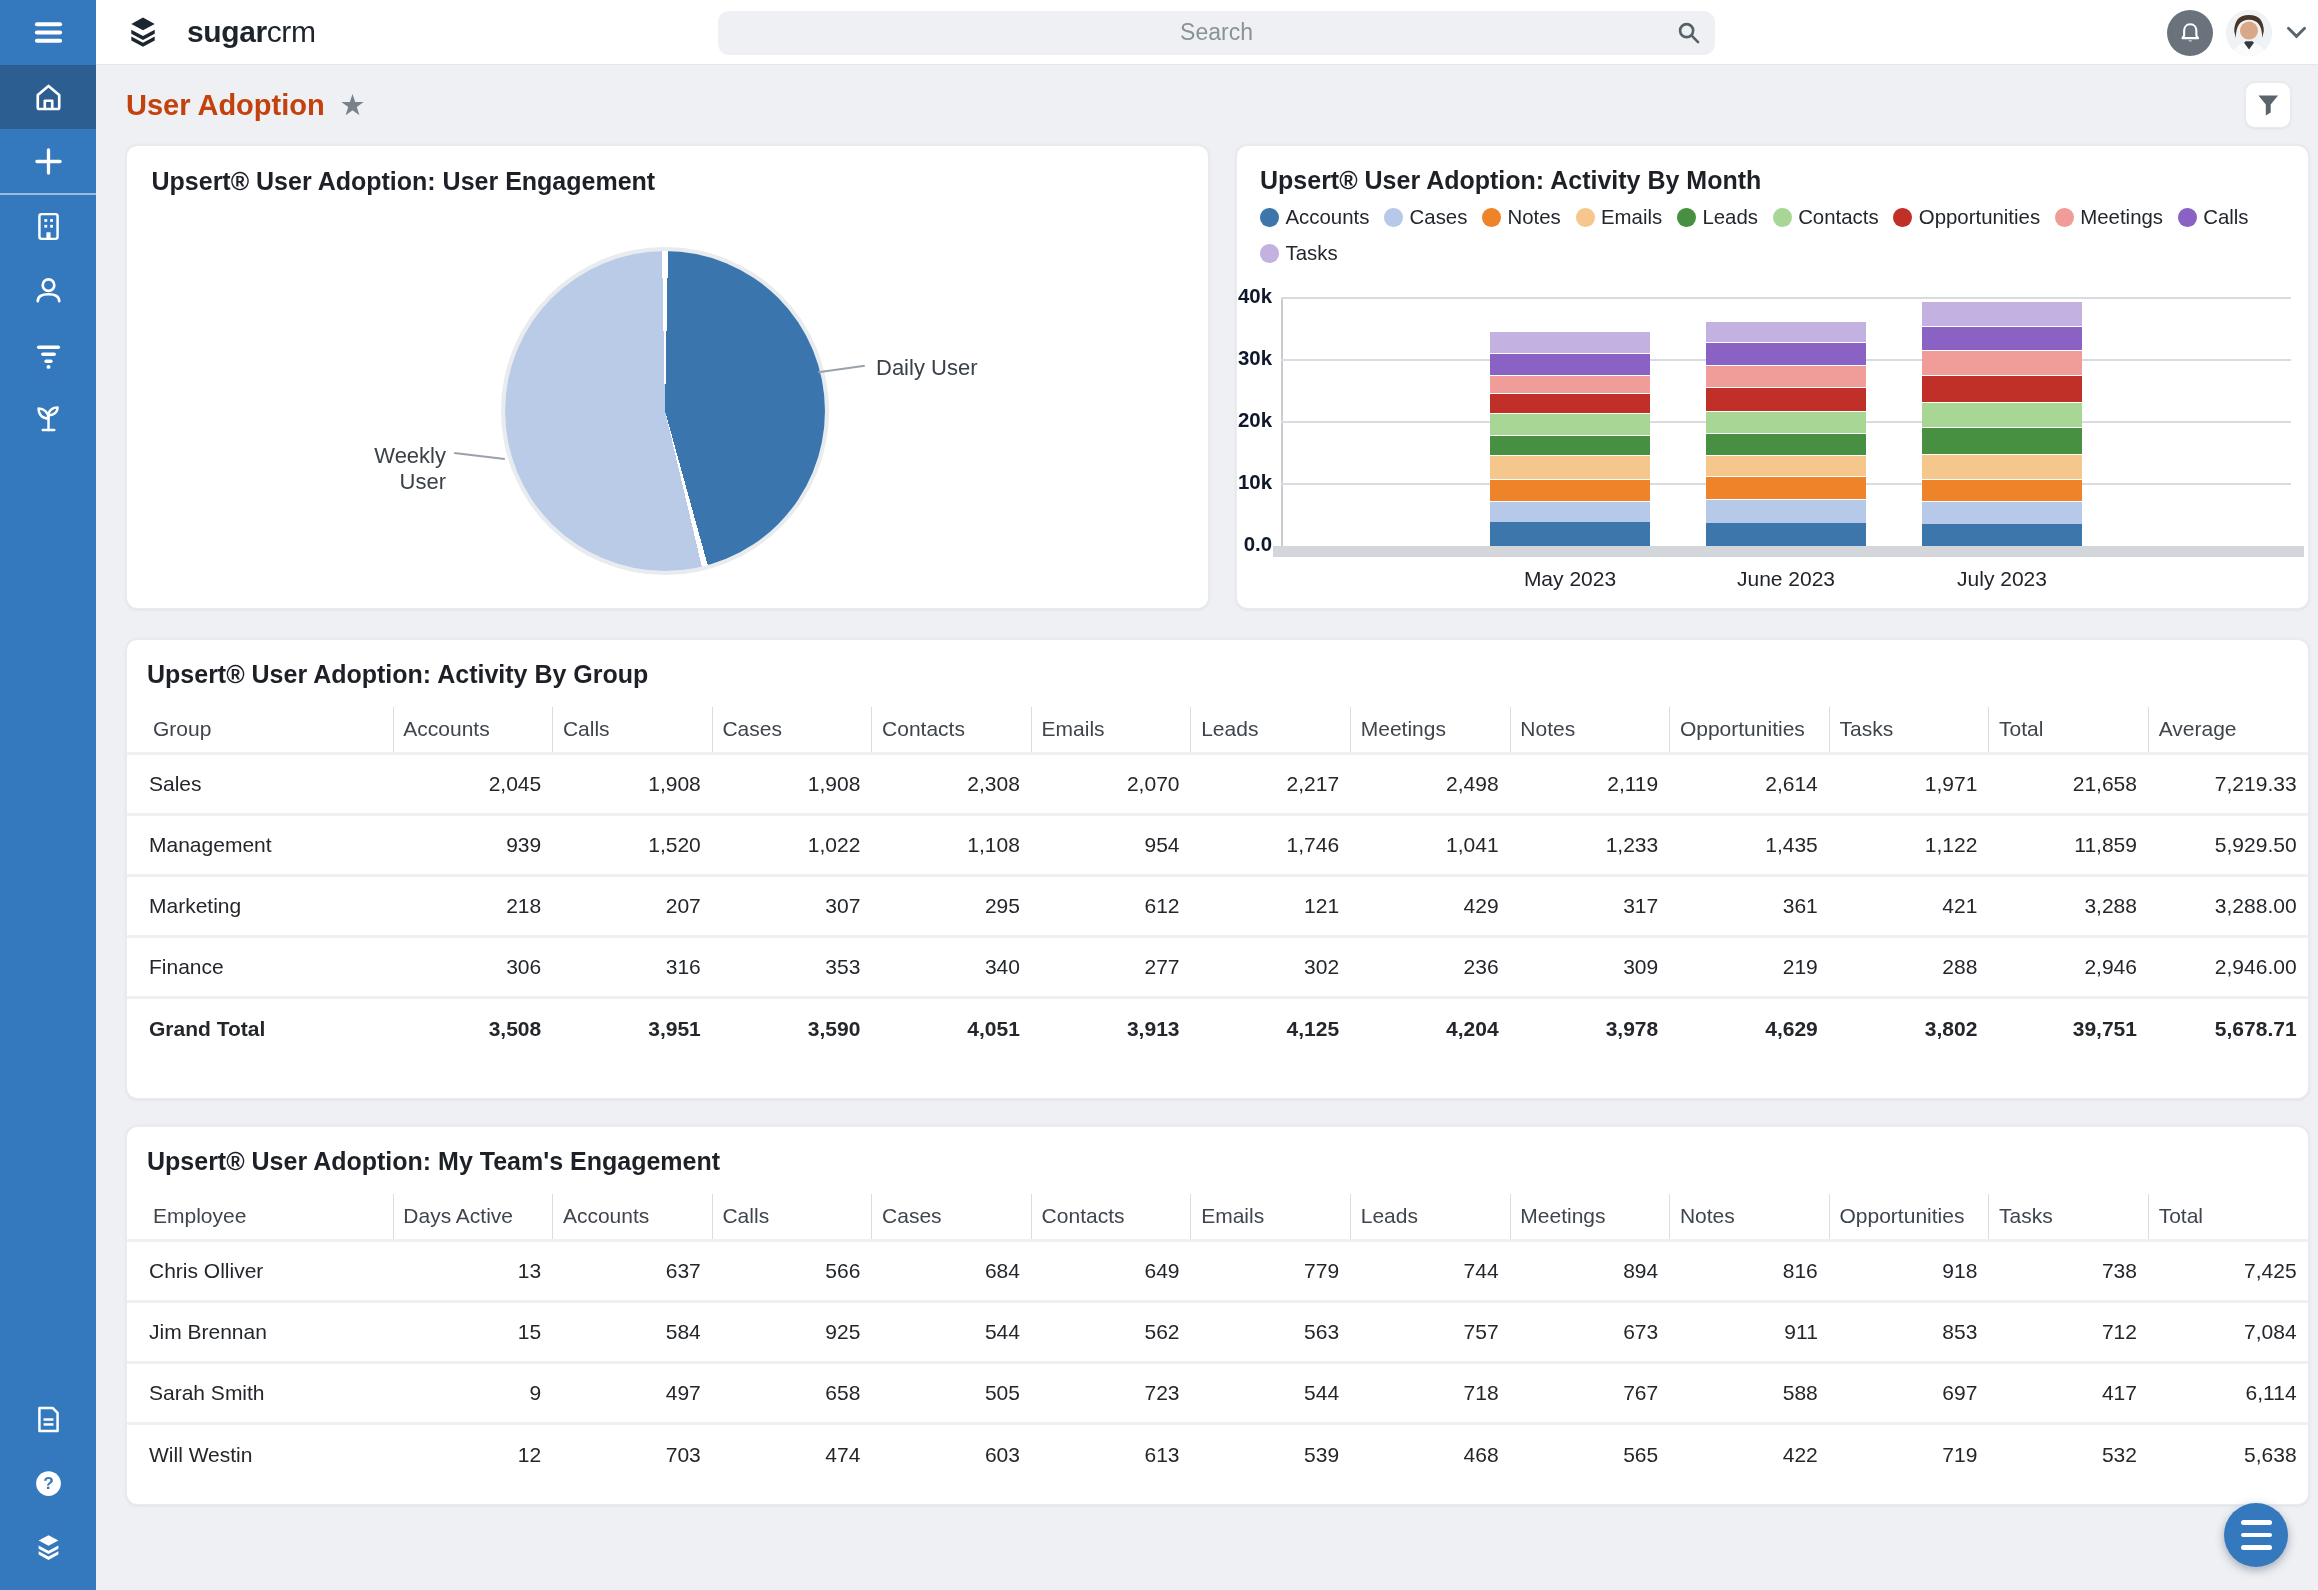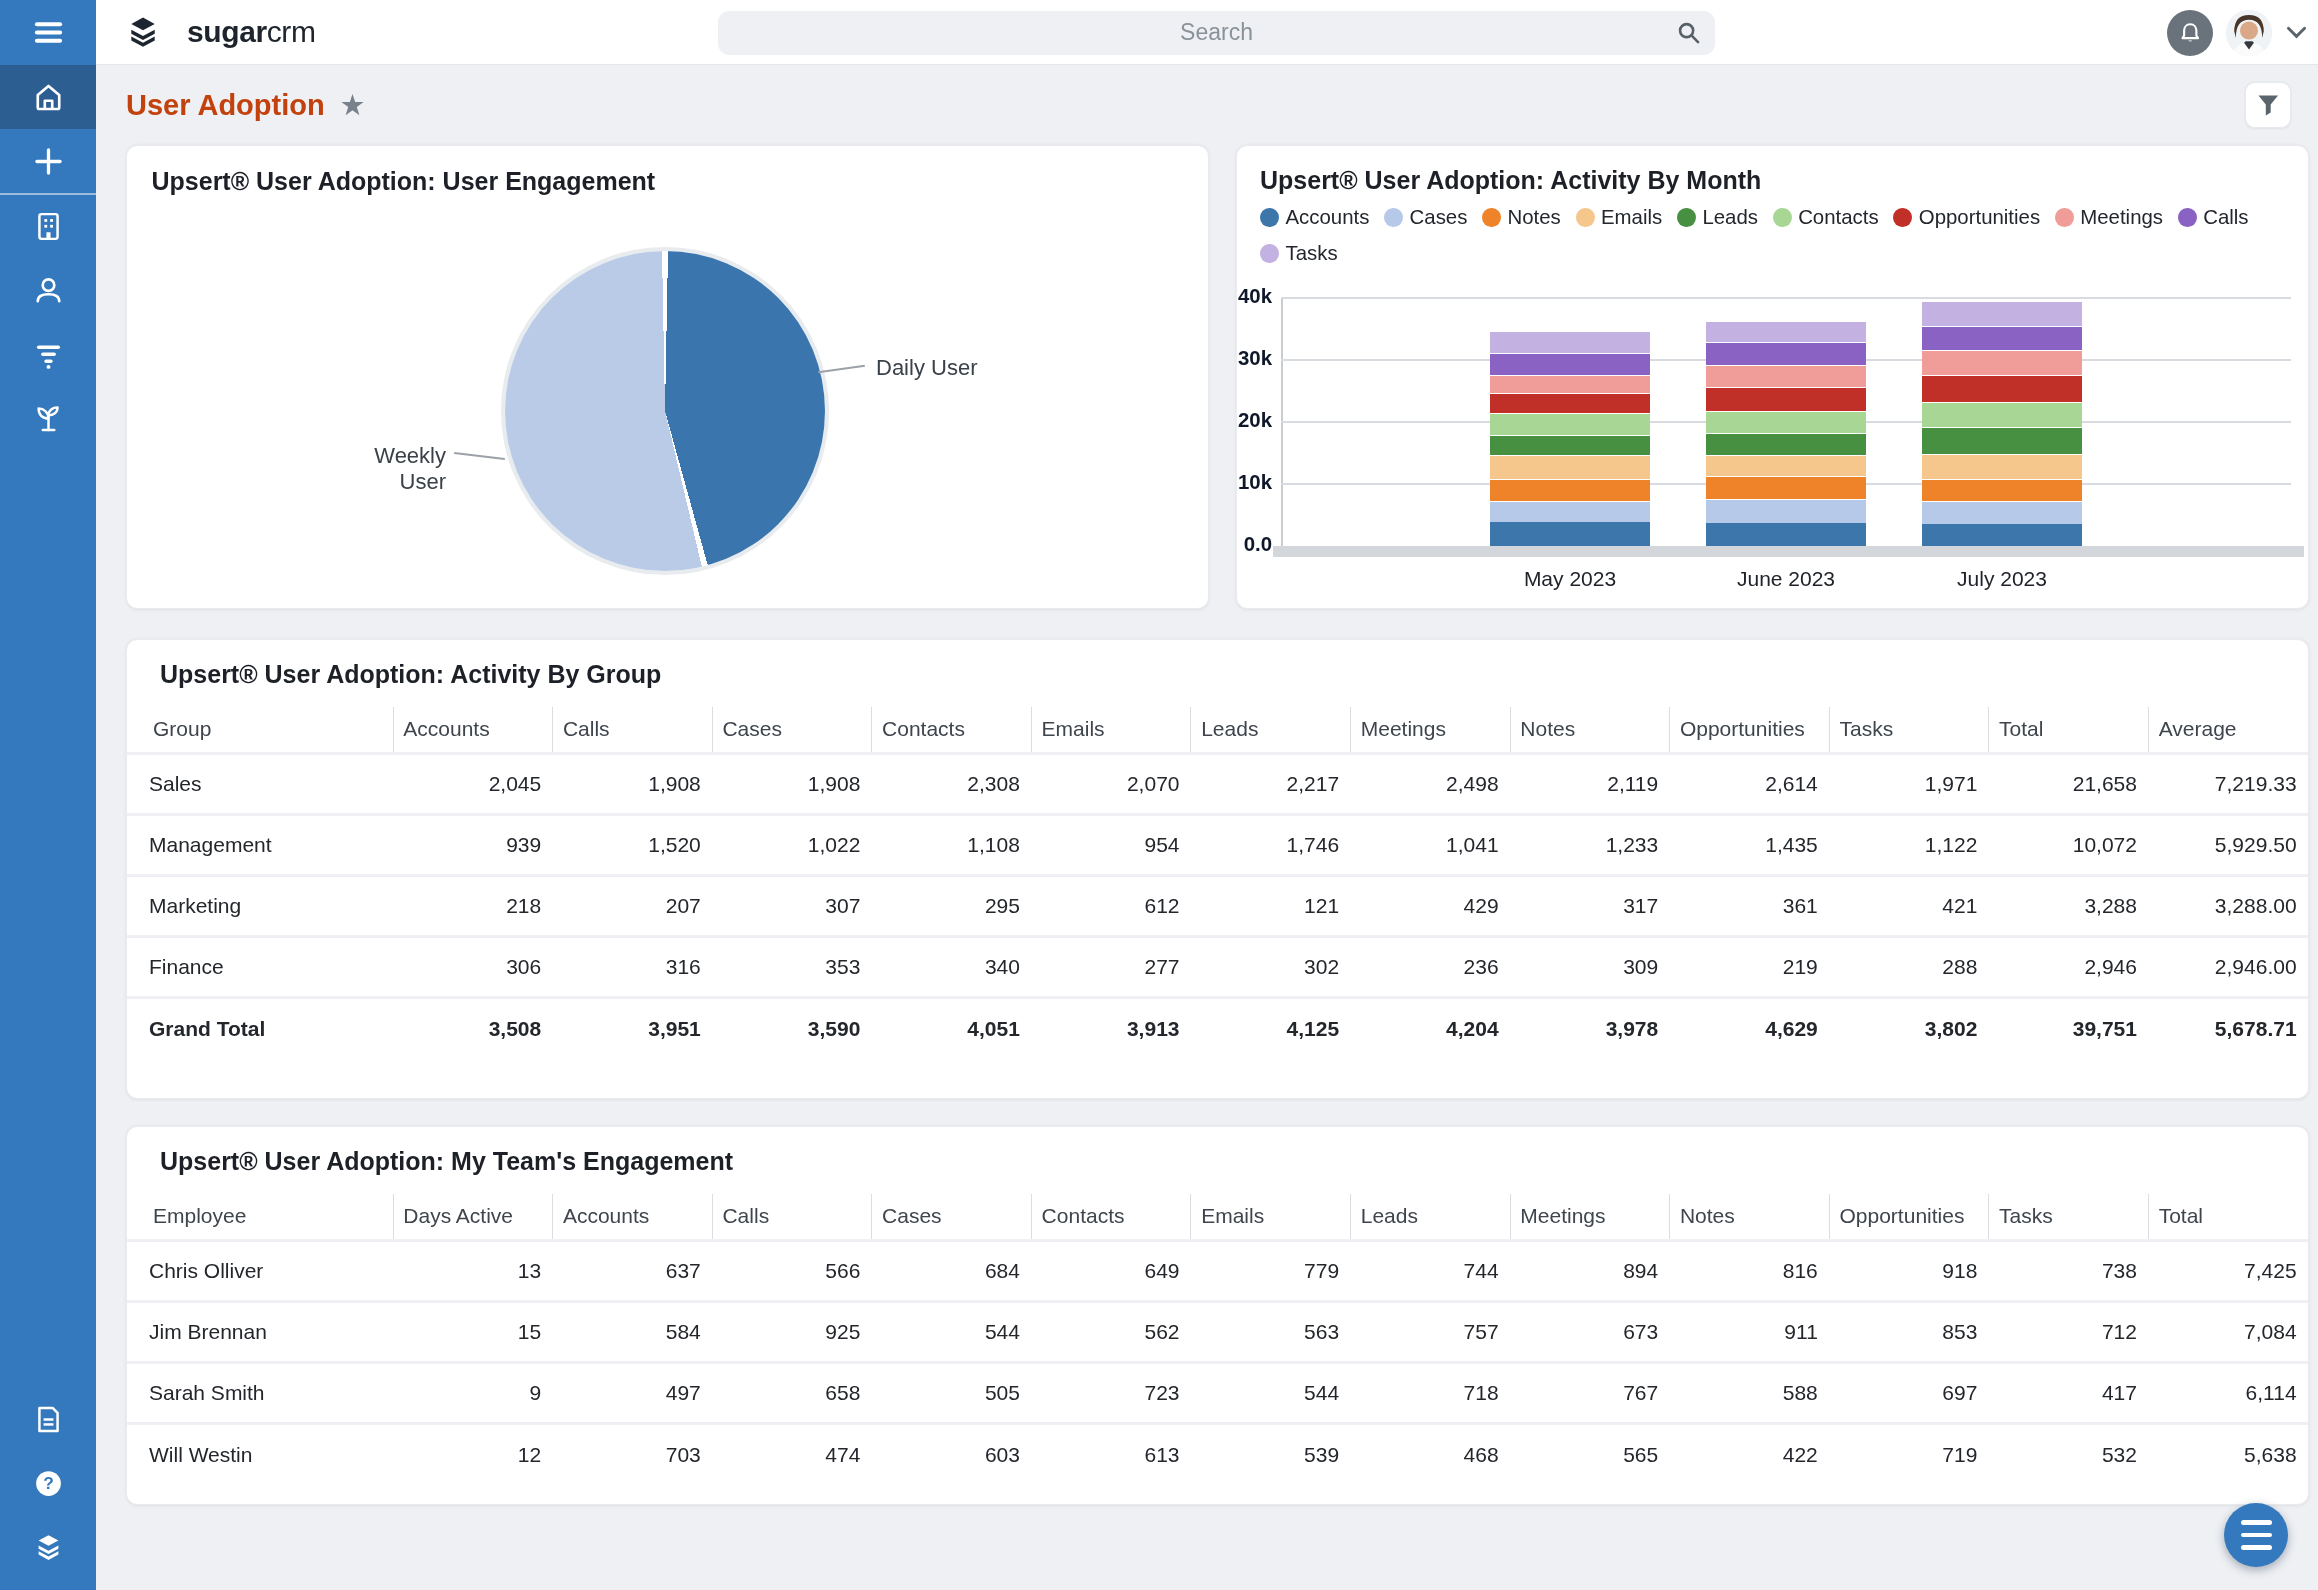--- a/index.html
+++ b/index.html
@@ -56,21 +56,21 @@
   .ylab { position:absolute; left:0; width:38px; text-align:right; font-size:20.4px; font-weight:bold; color:#0f172a; }
   .xaxis-bar { position:absolute; top:249px; left:-8.2px; width:1031px; height:11.4px; background:#d3d6da; }
   .bar { position:absolute; bottom:0; width:160px; display:flex; flex-direction:column-reverse; }
   .seg { width:100%; }
   .seg + .seg { border-top:1.6px solid #fff; }
   .xlab { position:absolute; top:270px; width:180px; text-align:center; font-size:21px; color:#20242a; }
 
   
   .card-group { left:30px; top:574px; width:2183px; height:460px; padding:19.6px 0 0 0; }
   .card-team  { left:30px; top:1061px; width:2183px; height:379px; padding:19.6px 0 0 0; }
-  .card-group .card-title, .card-team .card-title { padding-left:33px; }
+  .card-group .card-title, .card-team .card-title { padding-left:20px; }
   table.grid { width:100%; border-collapse:collapse; table-layout:fixed; margin-top:18px; }
   table.grid th { font-size:21px; font-weight:normal; color:#3f454d; text-align:left; height:47px; padding:0 8.2px 0 9.8px; border-left:1.6px solid #dadde2; white-space:nowrap; overflow:hidden; }
   table.grid th:first-child { border-left:none; padding-left:26px; }
   table.grid td { font-size:21px; color:#23262b; height:61px; padding:0 11.4px 0 9.8px; text-align:right; border-top:3.3px solid #eef0f3; white-space:nowrap; }
   table.grid td:first-child { text-align:left; padding-left:22px; }
   table.grid tr.total td { font-weight:bold; }
 
   
   .fab { position:absolute; left:2224px; top:1503px; width:64px; height:64px; border-radius:50%; background:#3478bd; box-shadow:0 3.3px 9.8px rgba(20,40,70,.35); display:flex; flex-direction:column; align-items:center; justify-content:center; gap:7.4px; cursor:pointer; z-index:6; }
   .fab span { width:31px; height:4.9px; border-radius:2.5px; background:#fff; }
@@ -369,21 +369,21 @@
             <td>939</td>
             <td>1,520</td>
             <td>1,022</td>
             <td>1,108</td>
             <td>954</td>
             <td>1,746</td>
             <td>1,041</td>
             <td>1,233</td>
             <td>1,435</td>
             <td>1,122</td>
-            <td>10,072</td>
+            <td>11,859</td>
             <td>5,929.50</td>
           </tr>
           <tr>
             <td>Marketing</td>
             <td>218</td>
             <td>207</td>
             <td>307</td>
             <td>295</td>
             <td>612</td>
             <td>121</td>

